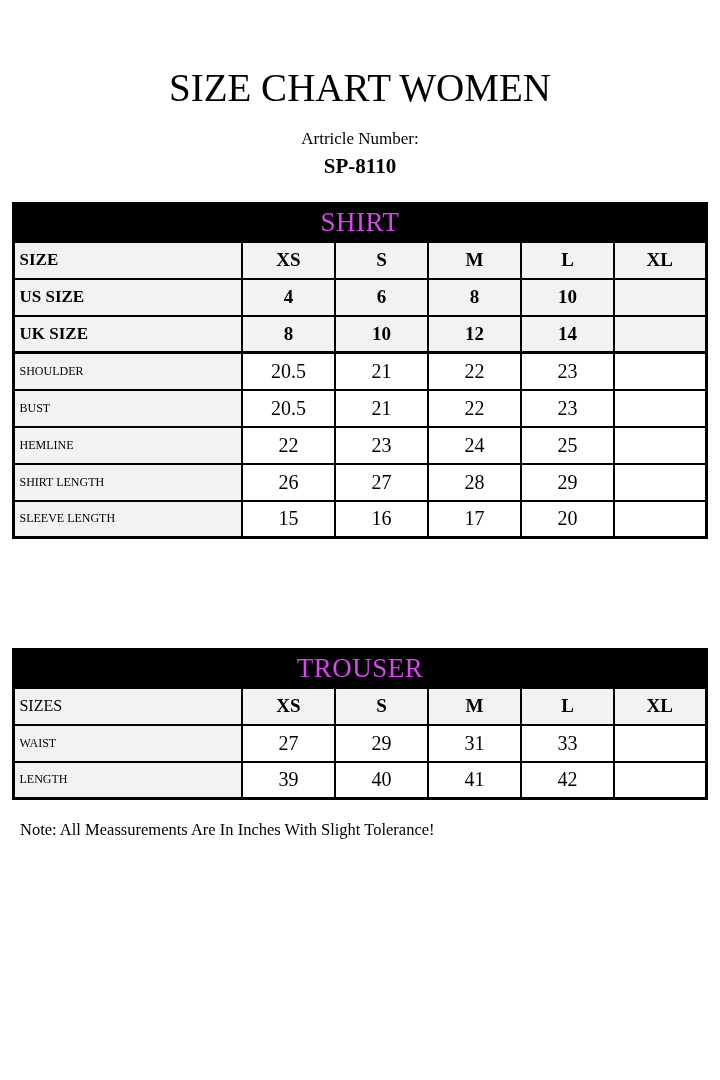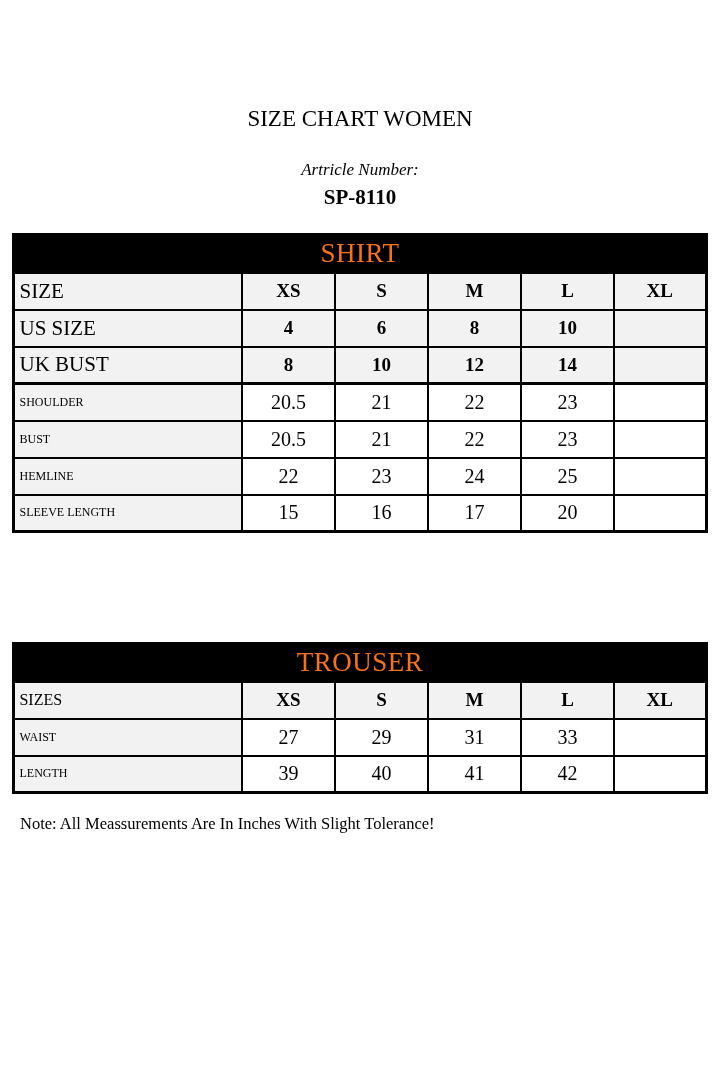--- a/index.html
+++ b/index.html
@@ -6,52 +6,51 @@
   html, body { background: #ffffff; }
   body {
     width: 720px; height: 1080px;
     font-family: "Liberation Serif", "DejaVu Serif", serif;
     color: #000;
     overflow: hidden;
   }
   .doc { width: 720px; height: 1080px; position: relative; background: #fff; }
 
   .title {
-    margin-top: 102px;
-    text-align: center;
-    font-size: 23px;
+    margin-top: 71px;
+    text-align: center;
+    font-size: 39px;
     line-height: 34px;
   }
   .article-label {
     margin-top: 23px;
     text-align: center;
     font-size: 17px;
     line-height: 21px;
-    font-style: italic;
   }
   .article-number {
     margin-top: 4px;
     text-align: center;
     font-size: 21px;
     font-weight: bold;
     line-height: 26px;
   }
 
   table.size-table {
     width: 692px;
     margin: 23px auto 0 auto;
     border-collapse: collapse;
     table-layout: fixed;
     border: 3px solid #000;
   }
   table.size-table.trouser { margin-top: 109px; }
 
   .table-title-cell {
     background: #000;
-    color: #f97316;
+    color: #d946ef;
     font-size: 27px;
     font-weight: normal;
     text-align: center;
     height: 38px;
     letter-spacing: 0.5px;
   }
 
   td {
     border: 2px solid #000;
     height: 37px;
@@ -63,22 +62,22 @@
     padding-left: 4px;
     font-size: 12px;
     text-align: left;
   }
   .value-cell {
     background: #ffffff;
     text-align: center;
     font-size: 20px;
   }
   tr.hdr-row .label-cell {
-    font-size: 21px;
-    font-weight: normal;
+    font-size: 17px;
+    font-weight: bold;
   }
   tr.hdr-row .label-cell.normal-weight {
     font-weight: normal;
     font-size: 16px;
   }
   tr.hdr-row .value-cell {
     background: #f2f2f2;
     font-weight: bold;
     font-size: 19px;
   }
@@ -126,21 +125,21 @@
         </tr>
         <tr class="hdr-row">
           <td class="label-cell">US SIZE</td>
           <td class="value-cell">4</td>
           <td class="value-cell">6</td>
           <td class="value-cell">8</td>
           <td class="value-cell">10</td>
           <td class="value-cell"></td>
         </tr>
         <tr class="hdr-row thick-bottom">
-          <td class="label-cell">UK BUST</td>
+          <td class="label-cell">UK SIZE</td>
           <td class="value-cell">8</td>
           <td class="value-cell">10</td>
           <td class="value-cell">12</td>
           <td class="value-cell">14</td>
           <td class="value-cell"></td>
         </tr>
         <tr class="data-row">
           <td class="label-cell">SHOULDER</td>
           <td class="value-cell">20.5</td>
           <td class="value-cell">21</td>
@@ -155,20 +154,28 @@
           <td class="value-cell">22</td>
           <td class="value-cell">23</td>
           <td class="value-cell"></td>
         </tr>
         <tr class="data-row">
           <td class="label-cell">HEMLINE</td>
           <td class="value-cell">22</td>
           <td class="value-cell">23</td>
           <td class="value-cell">24</td>
           <td class="value-cell">25</td>
+          <td class="value-cell"></td>
+        </tr>
+        <tr class="data-row">
+          <td class="label-cell">SHIRT LENGTH</td>
+          <td class="value-cell">26</td>
+          <td class="value-cell">27</td>
+          <td class="value-cell">28</td>
+          <td class="value-cell">29</td>
           <td class="value-cell"></td>
         </tr>
         <tr class="data-row">
           <td class="label-cell">SLEEVE LENGTH</td>
           <td class="value-cell">15</td>
           <td class="value-cell">16</td>
           <td class="value-cell">17</td>
           <td class="value-cell">20</td>
           <td class="value-cell"></td>
         </tr>

